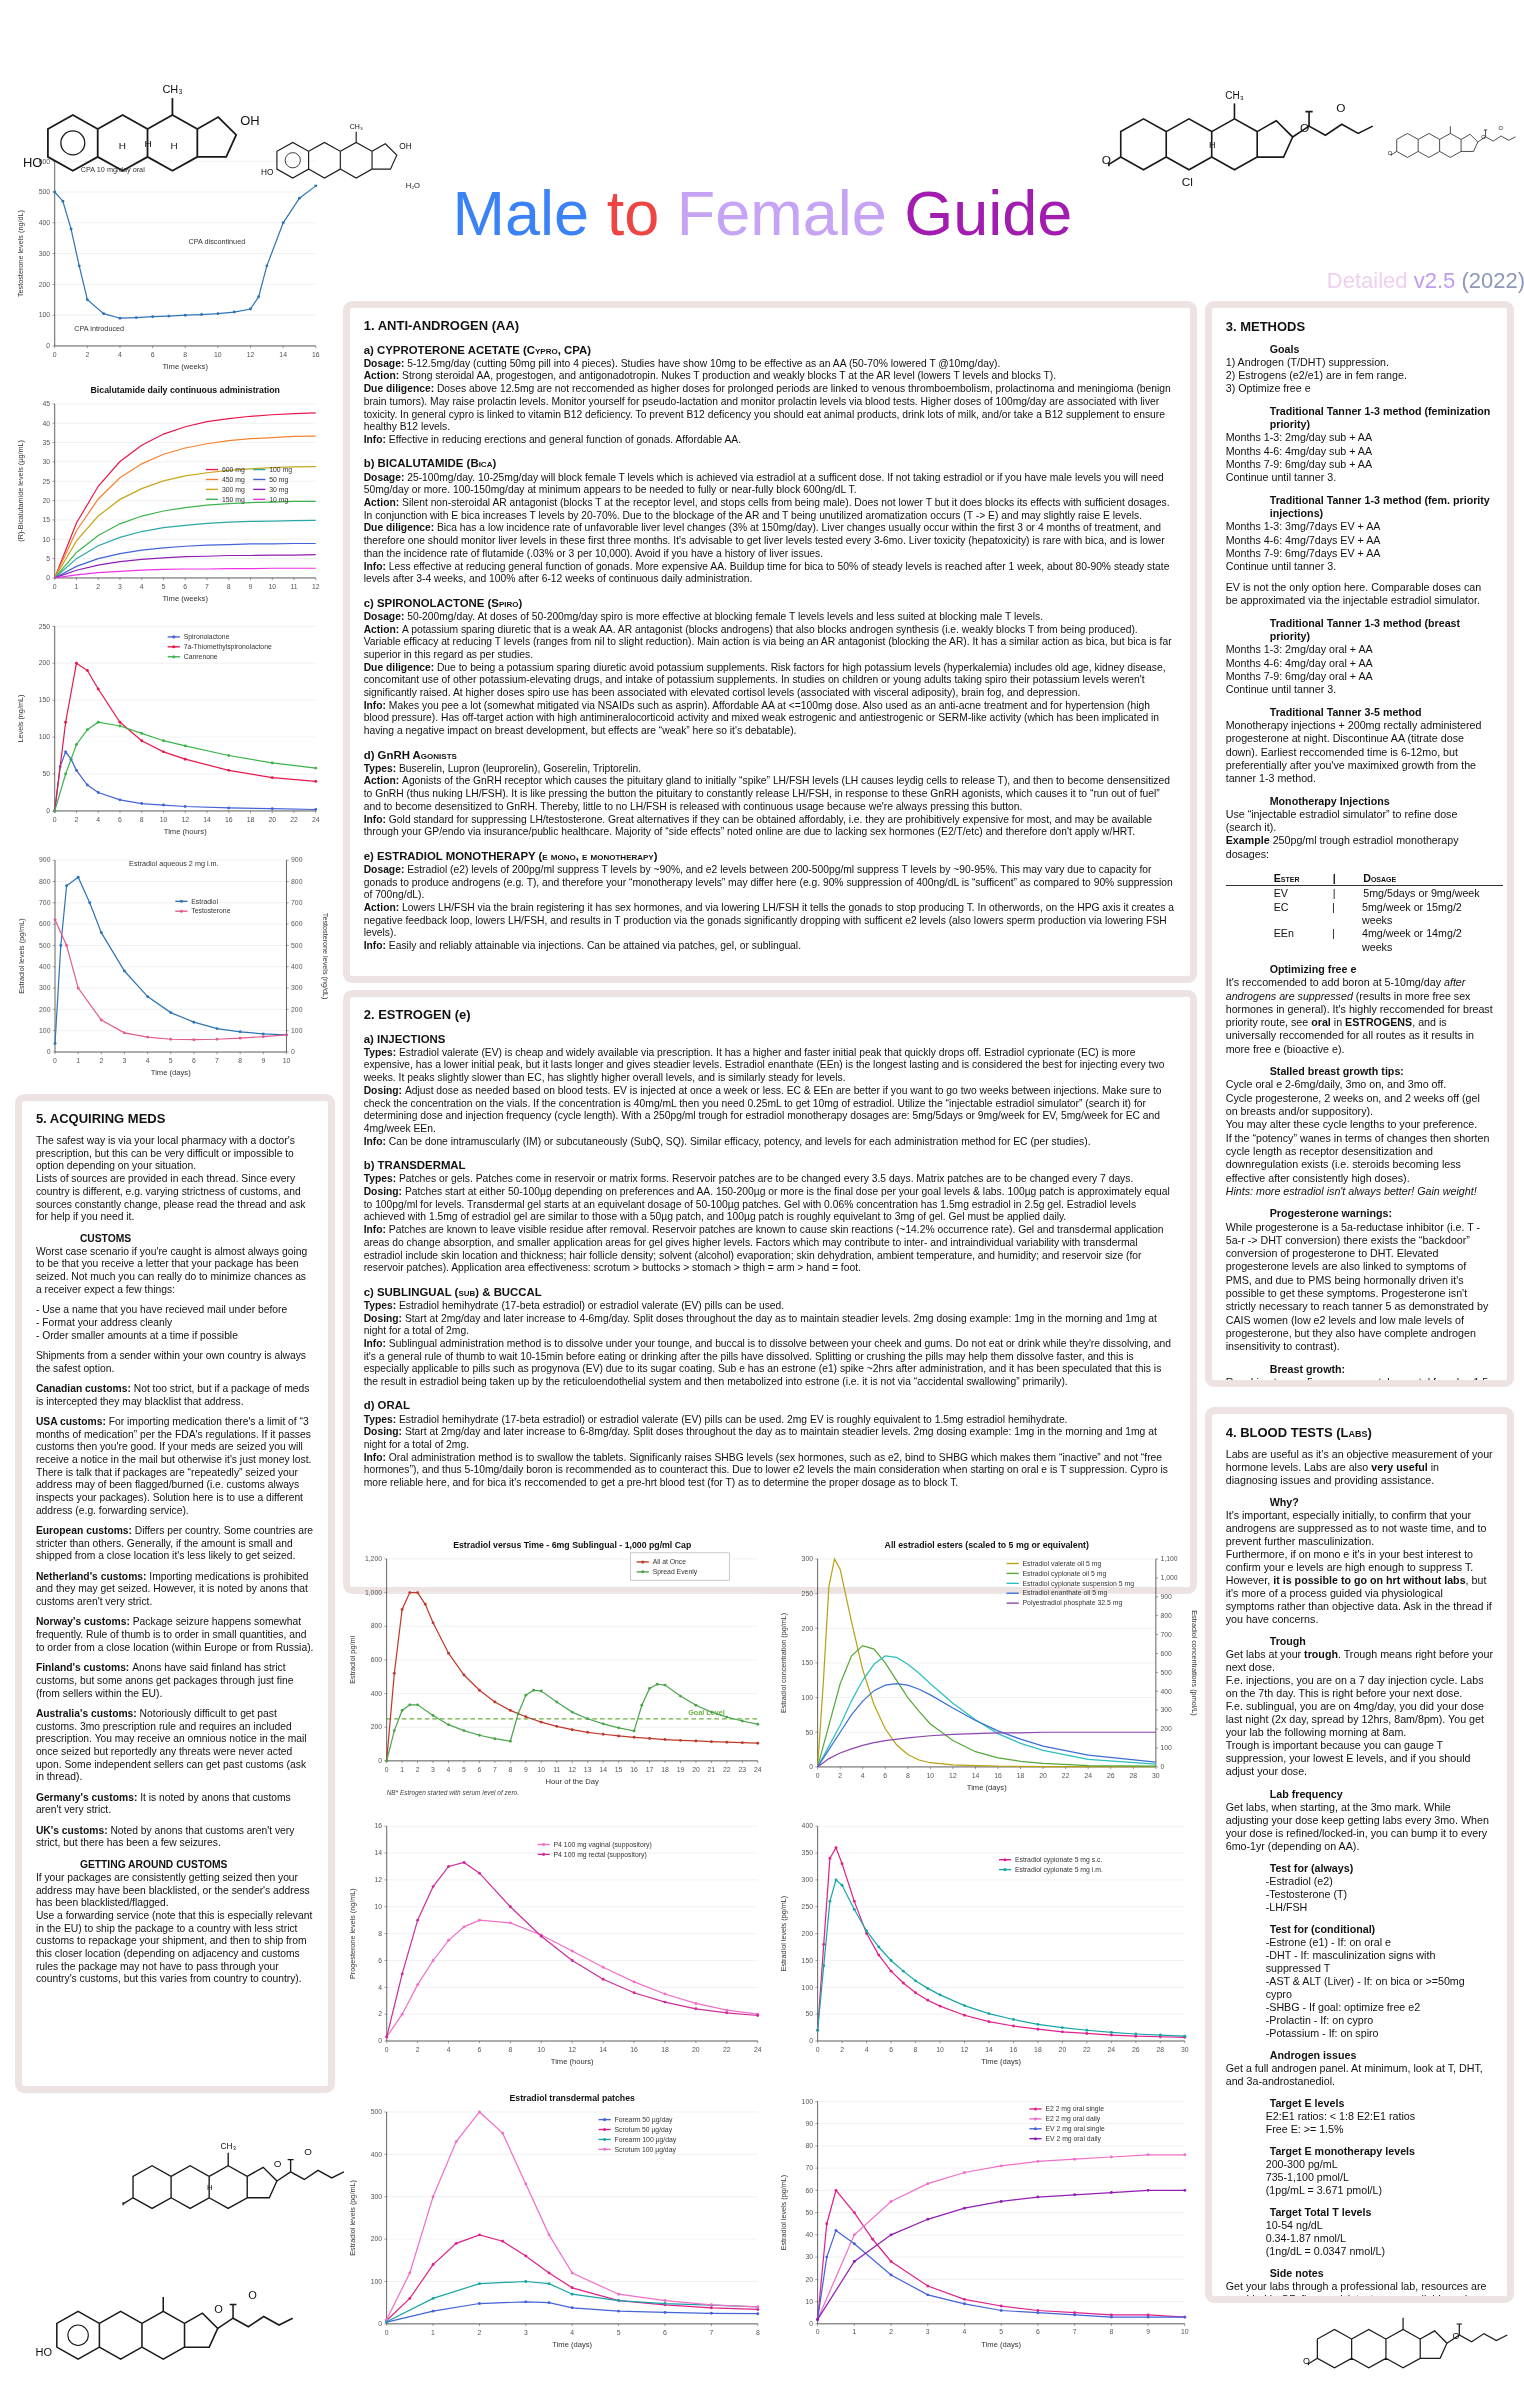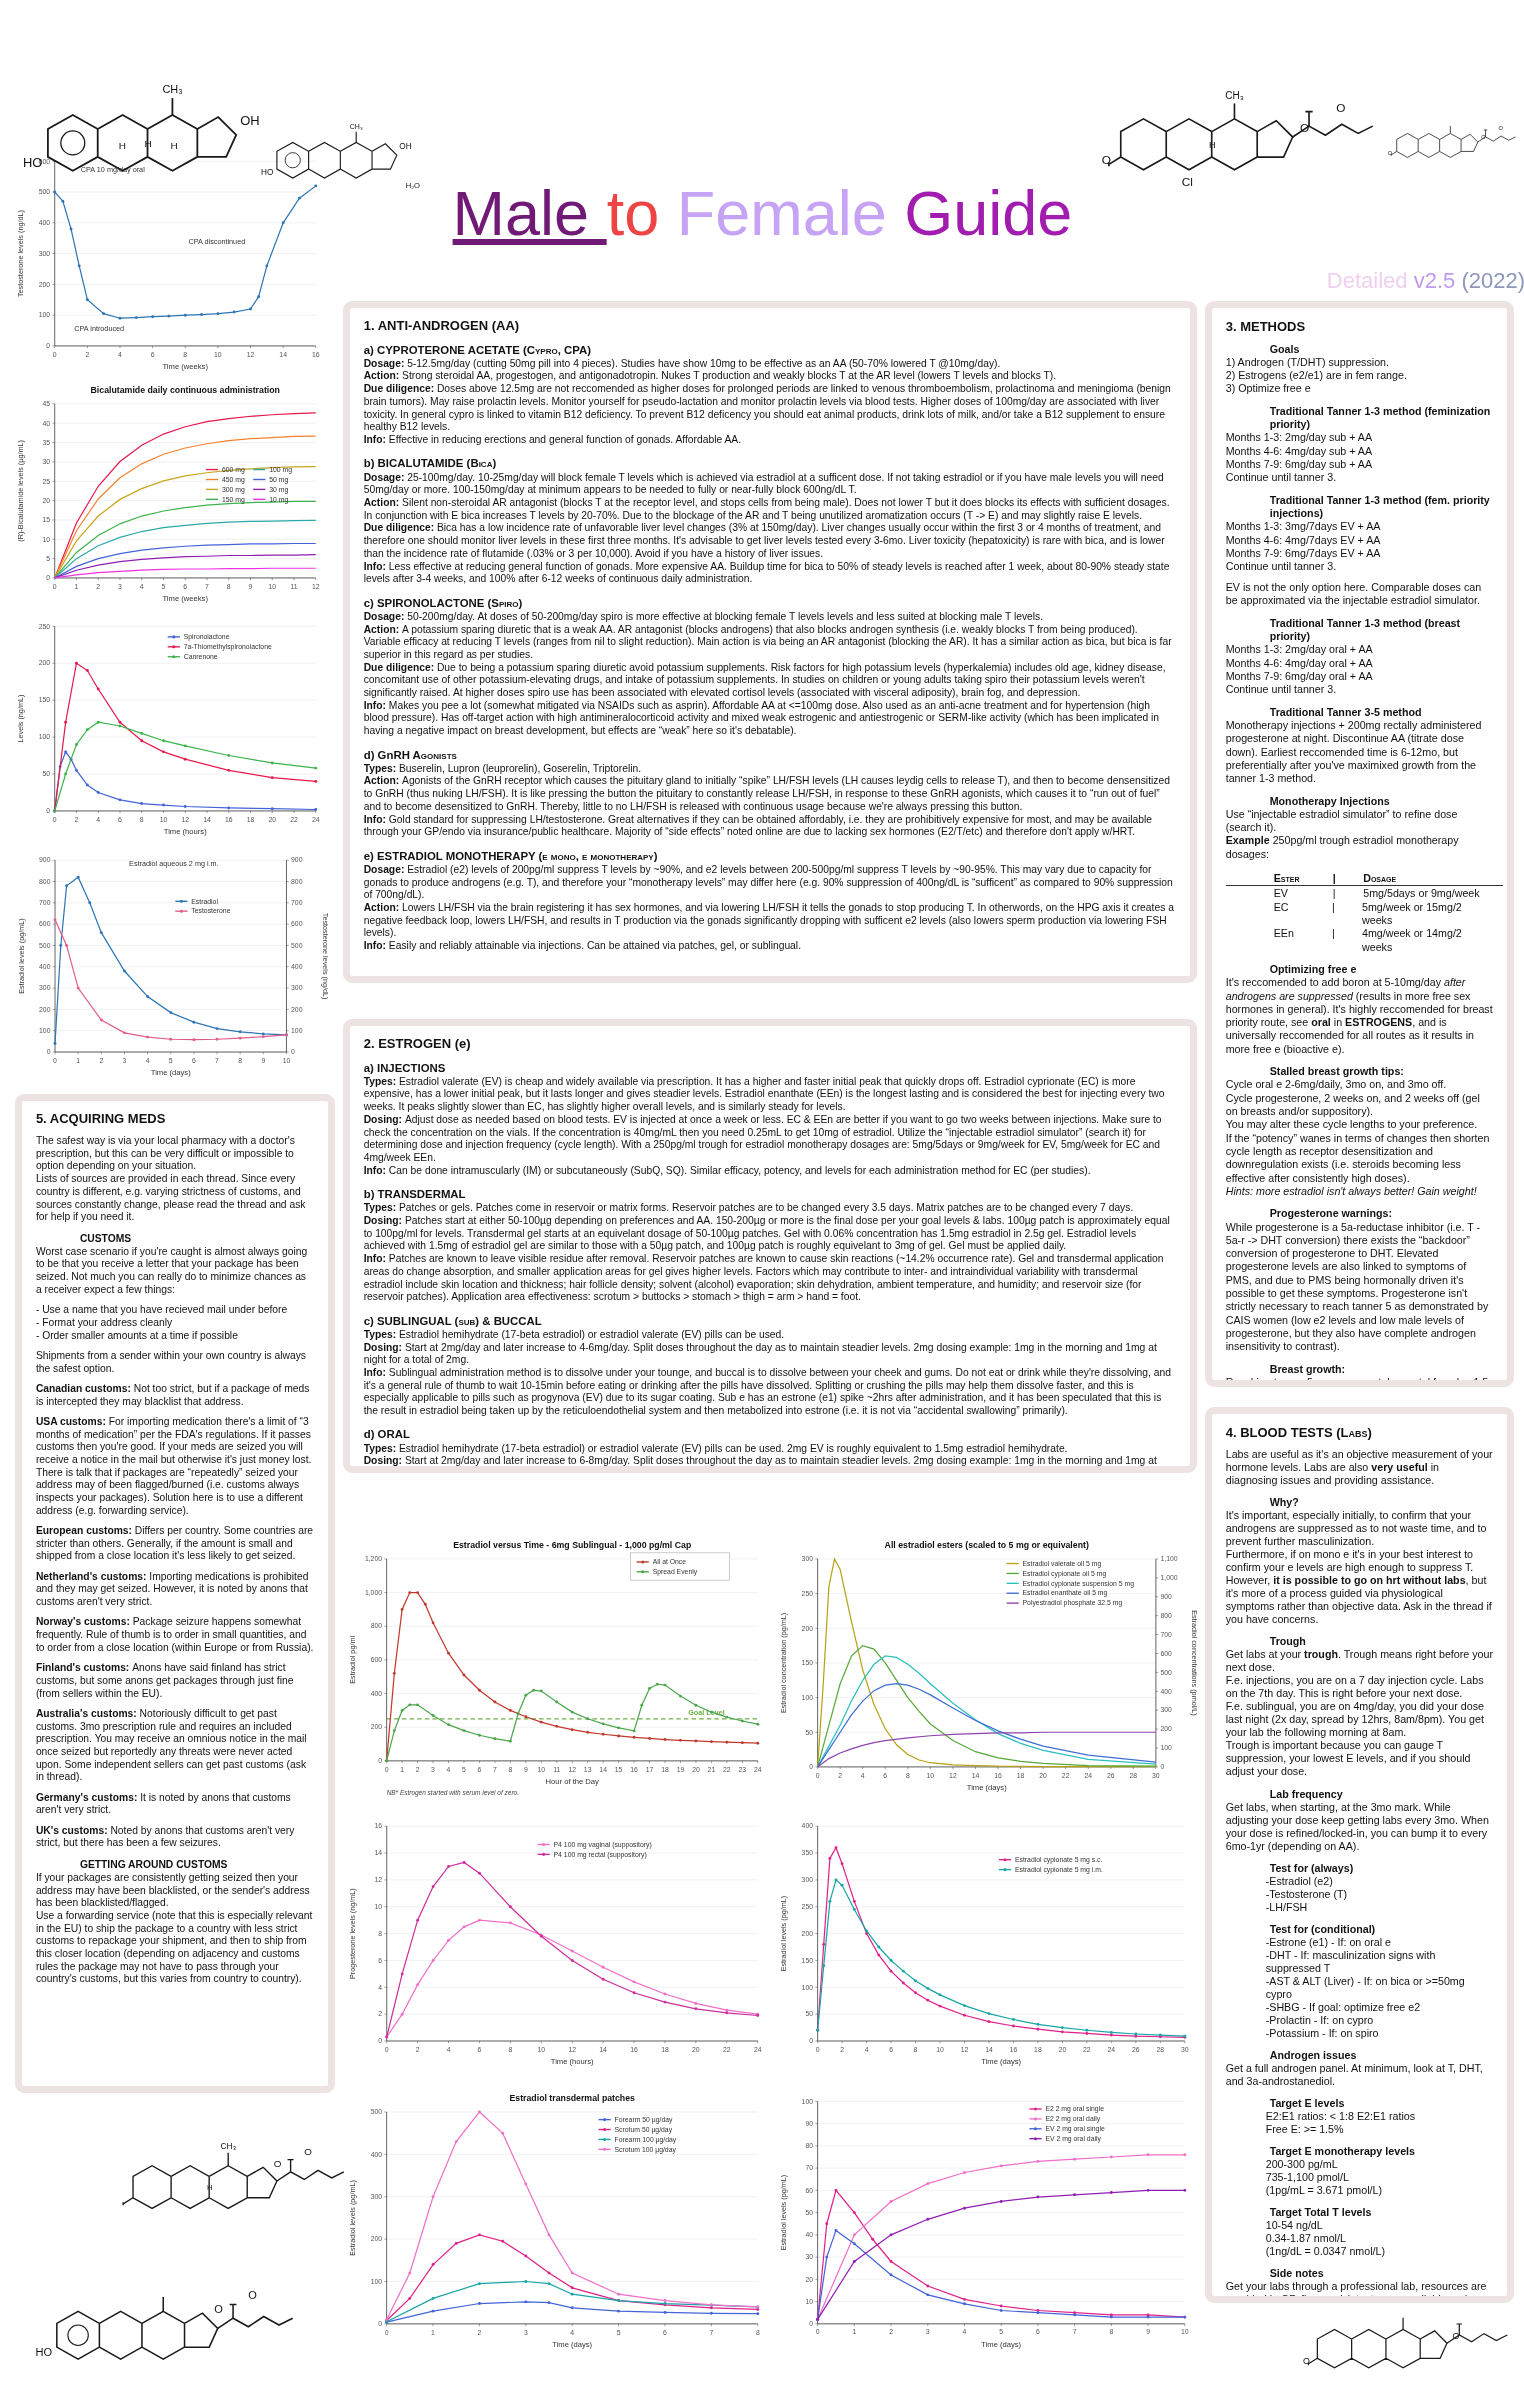--- a/index.html
+++ b/index.html
@@ -29,21 +29,21 @@
   .ester-table .c1{width:59px;}
   .ester-table .c2{width:30.5px;}
   .ester-table .hd{font-variant:small-caps;font-weight:bold;border-bottom:0.8px solid #333;margin-bottom:1.5px;width:229px;}
   svg{display:block;}
 </style>
 </head>
 <body>
 
 <div class="page">
 
-  <div class="subtitle"><span style="color: #701a75; text-decoration: underline;">Male </span><span style="color: #ef4444;">to </span><span style="color: rgb(198, 163, 245);">Female </span><span style="color: #a21caf;">Guide</span></div>
+  <div class="subtitle"><span style="color: #3b82f6;">Male </span><span style="color: #ef4444;">to </span><span style="color: rgb(198, 163, 245);">Female </span><span style="color: #a21caf;">Guide</span></div>
   <div class="version"><span style="color: rgb(239, 208, 238);">Detailed </span><span style="color: rgb(192, 154, 241);">v2.5 </span><span style="color: rgb(141, 151, 187);">(2022)</span></div>
 
   <div class="chartbox" style="left:15.2px;top:149px;">
       <svg width="313" height="229" font-family="Liberation Sans, sans-serif" viewBox="0 0 410 300">
         <line x1="52" y1="258" x2="394" y2="258" stroke="#ececec"></line>
         <text x="46" y="261" font-size="9" fill="#555" text-anchor="end">0</text>
         <line x1="49" y1="258" x2="52" y2="258" stroke="#888"></line>
         <line x1="52" y1="217.66666666666669" x2="394" y2="217.66666666666669" stroke="#ececec"></line>
         <text x="46" y="220.66666666666669" font-size="9" fill="#555" text-anchor="end">100</text>
         <line x1="49" y1="217.66666666666669" x2="52" y2="217.66666666666669" stroke="#888"></line>
@@ -473,21 +473,21 @@
       <p class="b-p"><b>Info: </b>Makes you pee a lot (somewhat mitigated via NSAIDs such as asprin). Affordable AA at &lt;=100mg dose. Also used as an anti-acne treatment and for hypertension (high blood pressure). Has off-target action with high antimineralocorticoid activity and mixed weak estrogenic and antiestrogenic or SERM-like activity (which has been implicated in having a negative impact on breast development, but effects are “weak” here so it's debatable).</p>
       <div class="b-h2">d) GnRH A<span class="sc">gonists</span></div>
       <p class="b-p"><b>Types: </b>Buserelin, Lupron (leuprorelin), Goserelin, Triptorelin.</p>
       <p class="b-p"><b>Action: </b>Agonists of the GnRH receptor which causes the pituitary gland to initially “spike” LH/FSH levels (LH causes leydig cells to release T), and then to become densensitized to GnRH (thus nuking LH/FSH). It is like pressing the button the pituitary to constantly release LH/FSH, in response to these GnRH agonists, which causes it to “run out of fuel” and to become desensitized to GnRH. Thereby, little to no LH/FSH is released with continuous usage because we're always pressing this button.</p>
       <p class="b-p"><b>Info: </b>Gold standard for suppressing LH/testosterone. Great alternatives if they can be obtained affordably, i.e. they are prohibitively expensive for most, and may be available through your GP/endo via insurance/public healthcare. Majority of “side effects” noted online are due to lacking sex hormones (E2/T/etc) and therefore don't apply w/HRT.</p>
       <div class="b-h2">e) ESTRADIOL MONOTHERAPY <span class="sc">(e mono, e monotherapy)</span></div>
       <p class="b-p"><b>Dosage: </b>Estradiol (e2) levels of 200pg/ml suppress T levels by ~90%, and e2 levels between 200-500pg/ml suppress T levels by ~90-95%. This may vary due to capacity for gonads to produce androgens (e.g. T), and therefore your “monotherapy levels” may differ here (e.g. 90% suppression of 400ng/dL is “sufficent” as compared to 90% suppression of 700ng/dL).</p>
       <p class="b-p"><b>Action: </b>Lowers LH/FSH via the brain registering it has sex hormones, and via lowering LH/FSH it tells the gonads to stop producing T. In otherwords, on the HPG axis it creates a negative feedback loop, lowers LH/FSH, and results in T production via the gonads significantly dropping with sufficent e2 levels (also lowers sperm production via lowering FSH levels).</p>
       <p class="b-p"><b>Info: </b>Easily and reliably attainable via injections. Can be attained via patches, gel, or sublingual.</p>
     </div>
-  <div class="panel blocks" style="left:343px;top:1019px;width:854px;height:454px;">
+  <div class="panel blocks" style="left:343px;top:990px;width:854px;height:604px;">
       <div class="b-h1">2. ESTROGEN (e)</div>
       <div class="b-h2">a) INJECTIONS</div>
       <p class="b-p"><b>Types: </b>Estradiol valerate (EV) is cheap and widely available via prescription. It has a higher and faster initial peak that quickly drops off. Estradiol cyprionate (EC) is more expensive, has a lower initial peak, but it lasts longer and gives steadier levels. Estradiol enanthate (EEn) is the longest lasting and is considered the best for injecting every two weeks. It peaks slightly slower than EC, has slightly higher overall levels, and is similarly steady for levels.</p>
       <p class="b-p"><b>Dosing: </b>Adjust dose as needed based on blood tests. EV is injected at once a week or less. EC &amp; EEn are better if you want to go two weeks between injections. Make sure to check the concentration on the vials. If the concentration is 40mg/mL then you need 0.25mL to get 10mg of estradiol. Utilize the “injectable estradiol simulator” (search it) for determining dose and injection frequency (cycle length). With a 250pg/ml trough for estradiol monotherapy dosages are: 5mg/5days or 9mg/week for EV, 5mg/week for EC and 4mg/week EEn.</p>
       <p class="b-p"><b>Info: </b>Can be done intramuscularly (IM) or subcutaneously (SubQ, SQ). Similar efficacy, potency, and levels for each administration method for EC (per studies).</p>
       <div class="b-h2">b) TRANSDERMAL</div>
       <p class="b-p"><b>Types: </b>Patches or gels. Patches come in reservoir or matrix forms. Reservoir patches are to be changed every 3.5 days. Matrix patches are to be changed every 7 days.</p>
       <p class="b-p"><b>Dosing: </b>Patches start at either 50-100µg depending on preferences and AA. 150-200µg or more is the final dose per your goal levels &amp; labs. 100µg patch is approximately equal to 100pg/ml for levels. Transdermal gel starts at an equivelant dosage of 50-100µg patches. Gel with 0.06% concentration has 1.5mg estradiol in 2.5g gel. Estradiol levels achieved with 1.5mg of estradiol gel are similar to those with a 50µg patch, and 100µg patch is roughly equivelant to 3mg of gel. Gel must be applied daily.</p>
       <p class="b-p"><b>Info: </b>Patches are known to leave visible residue after removal. Reservoir patches are known to cause skin reactions (~14.2% occurrence rate). Gel and transdermal application areas do change absorption, and smaller application areas for gel gives higher levels. Factors which may contribute to inter- and intraindividual variability with transdermal estradiol include skin location and thickness; hair follicle density; solvent (alcohol) evaporation; skin dehydration, ambient temperature, and humidity; and reservoir size (for reservoir patches). Application area effectiveness: scrotum &gt; buttocks &gt; stomach &gt; thigh = arm &gt; hand = foot.</p>
       <div class="b-h2">c) SUBLINGUAL <span class="sc">(sub) &amp; BUCCAL</span></div>

